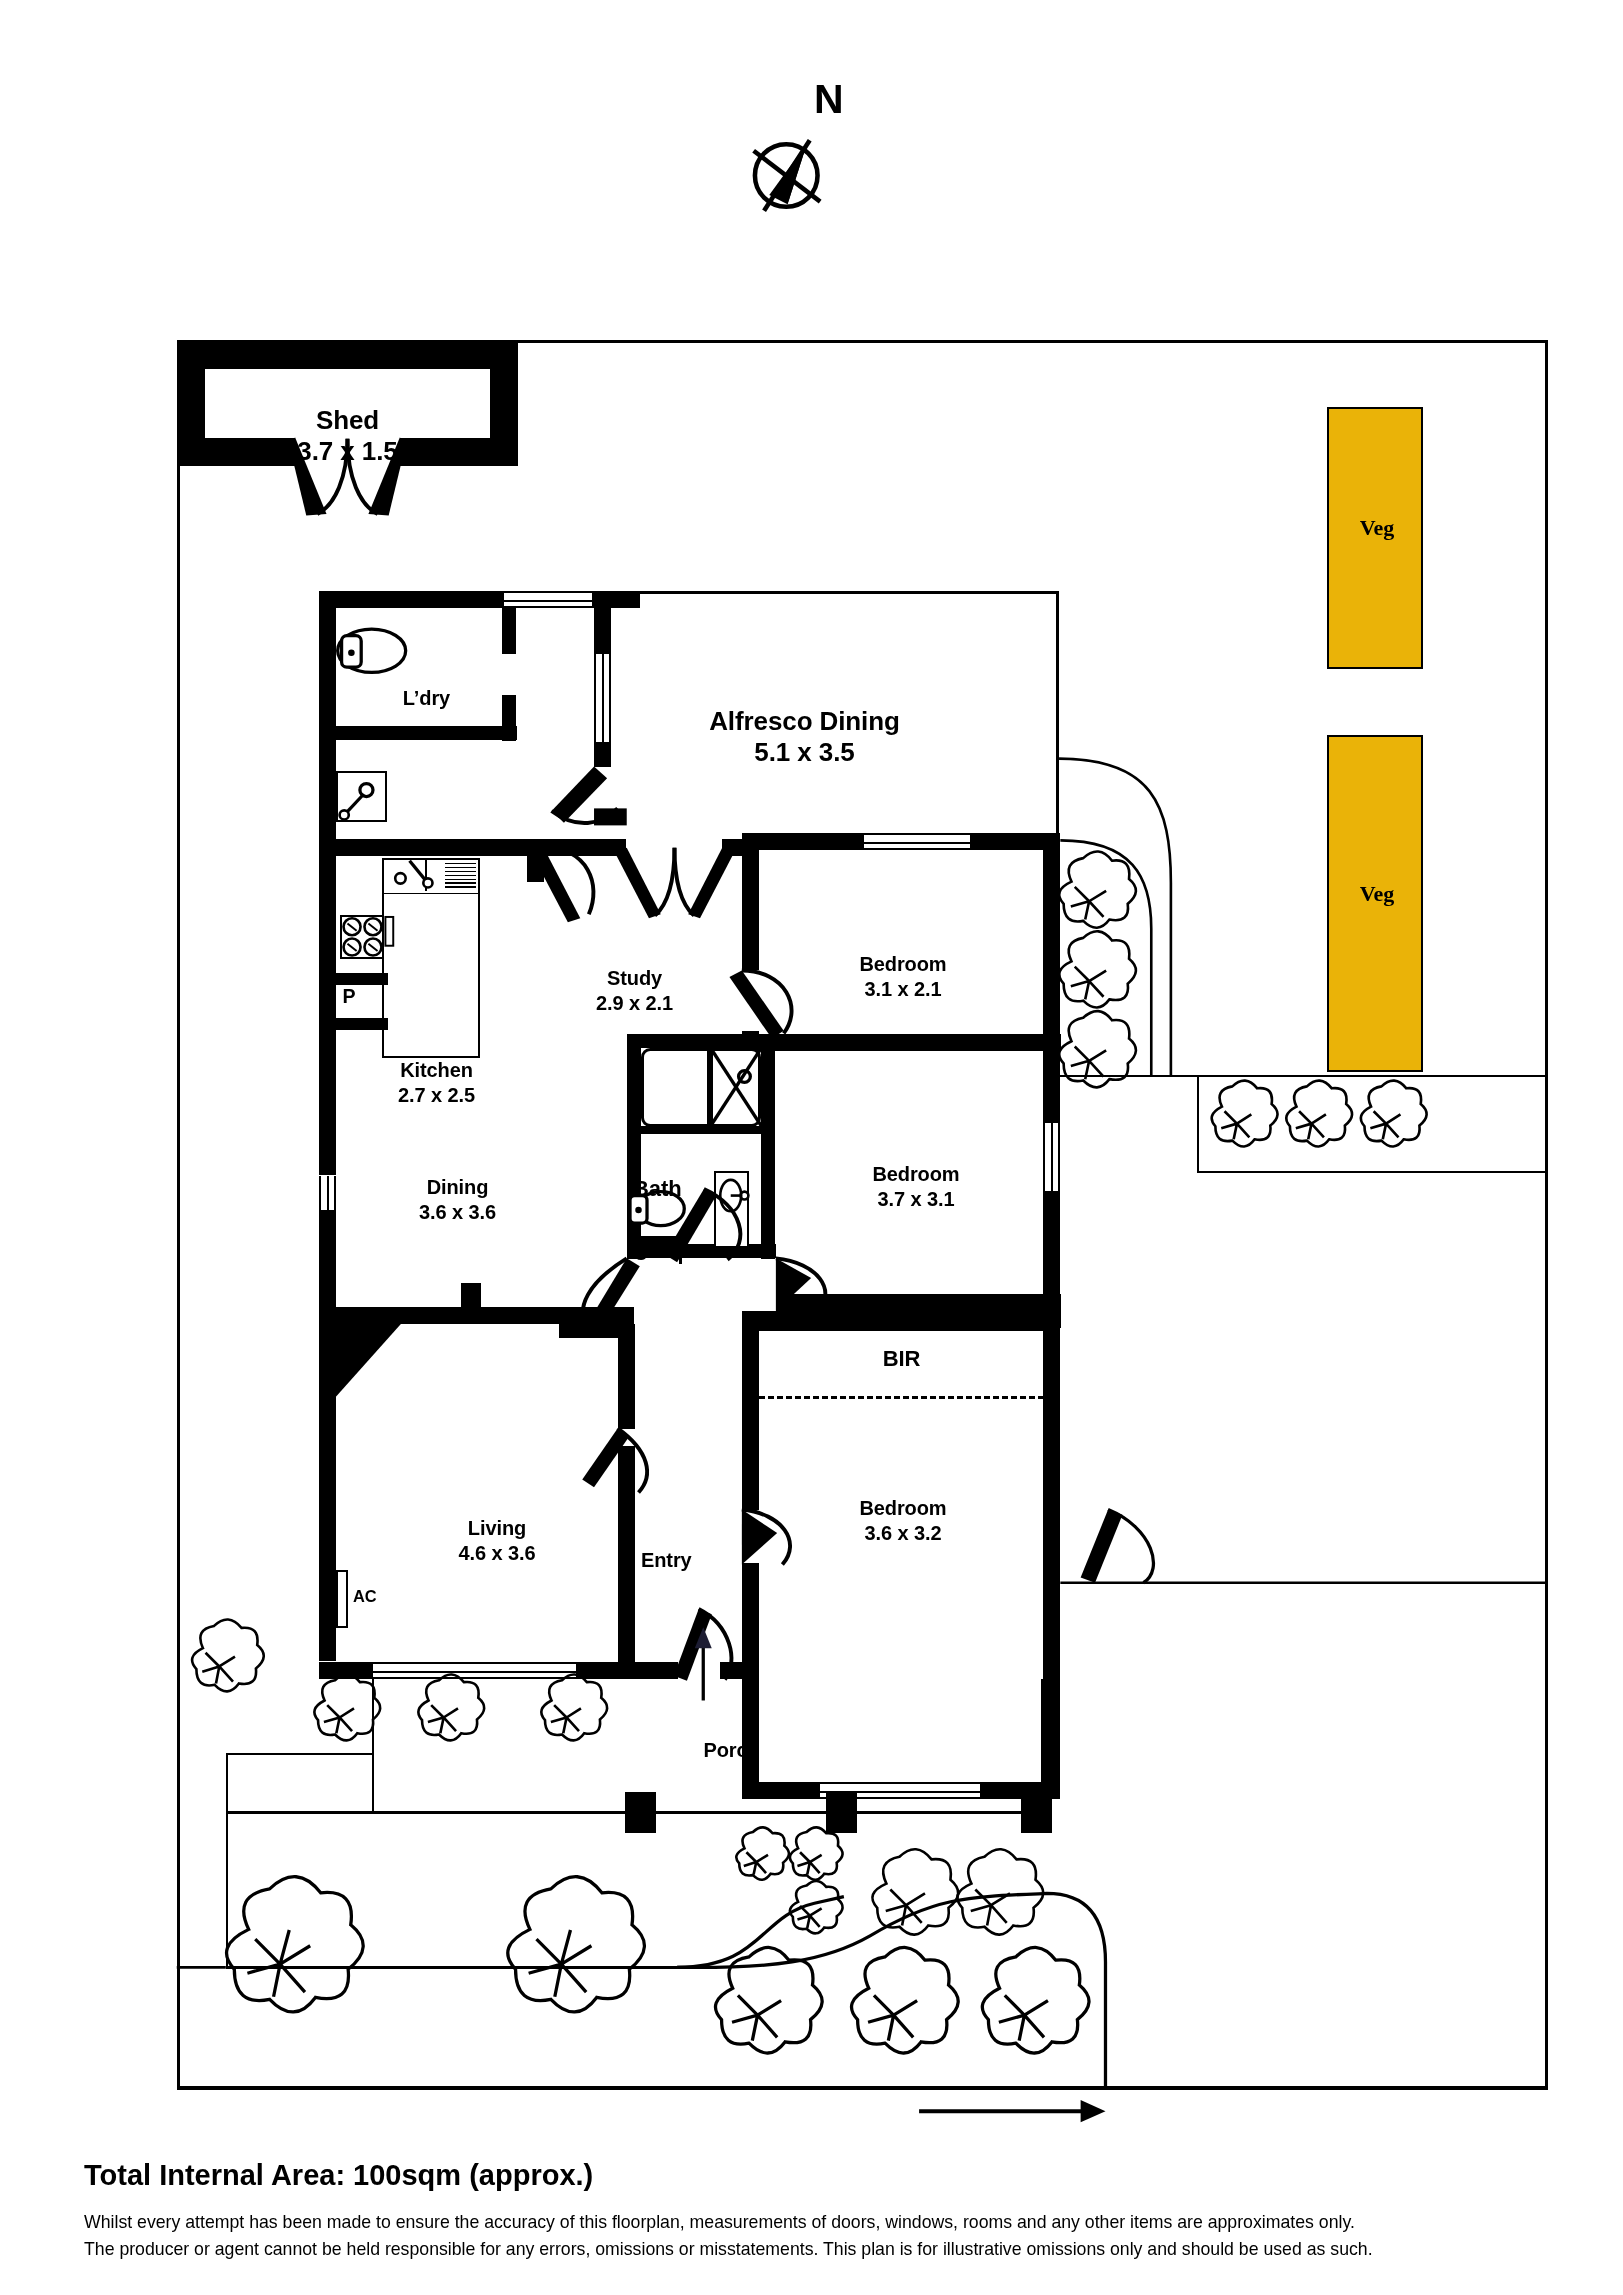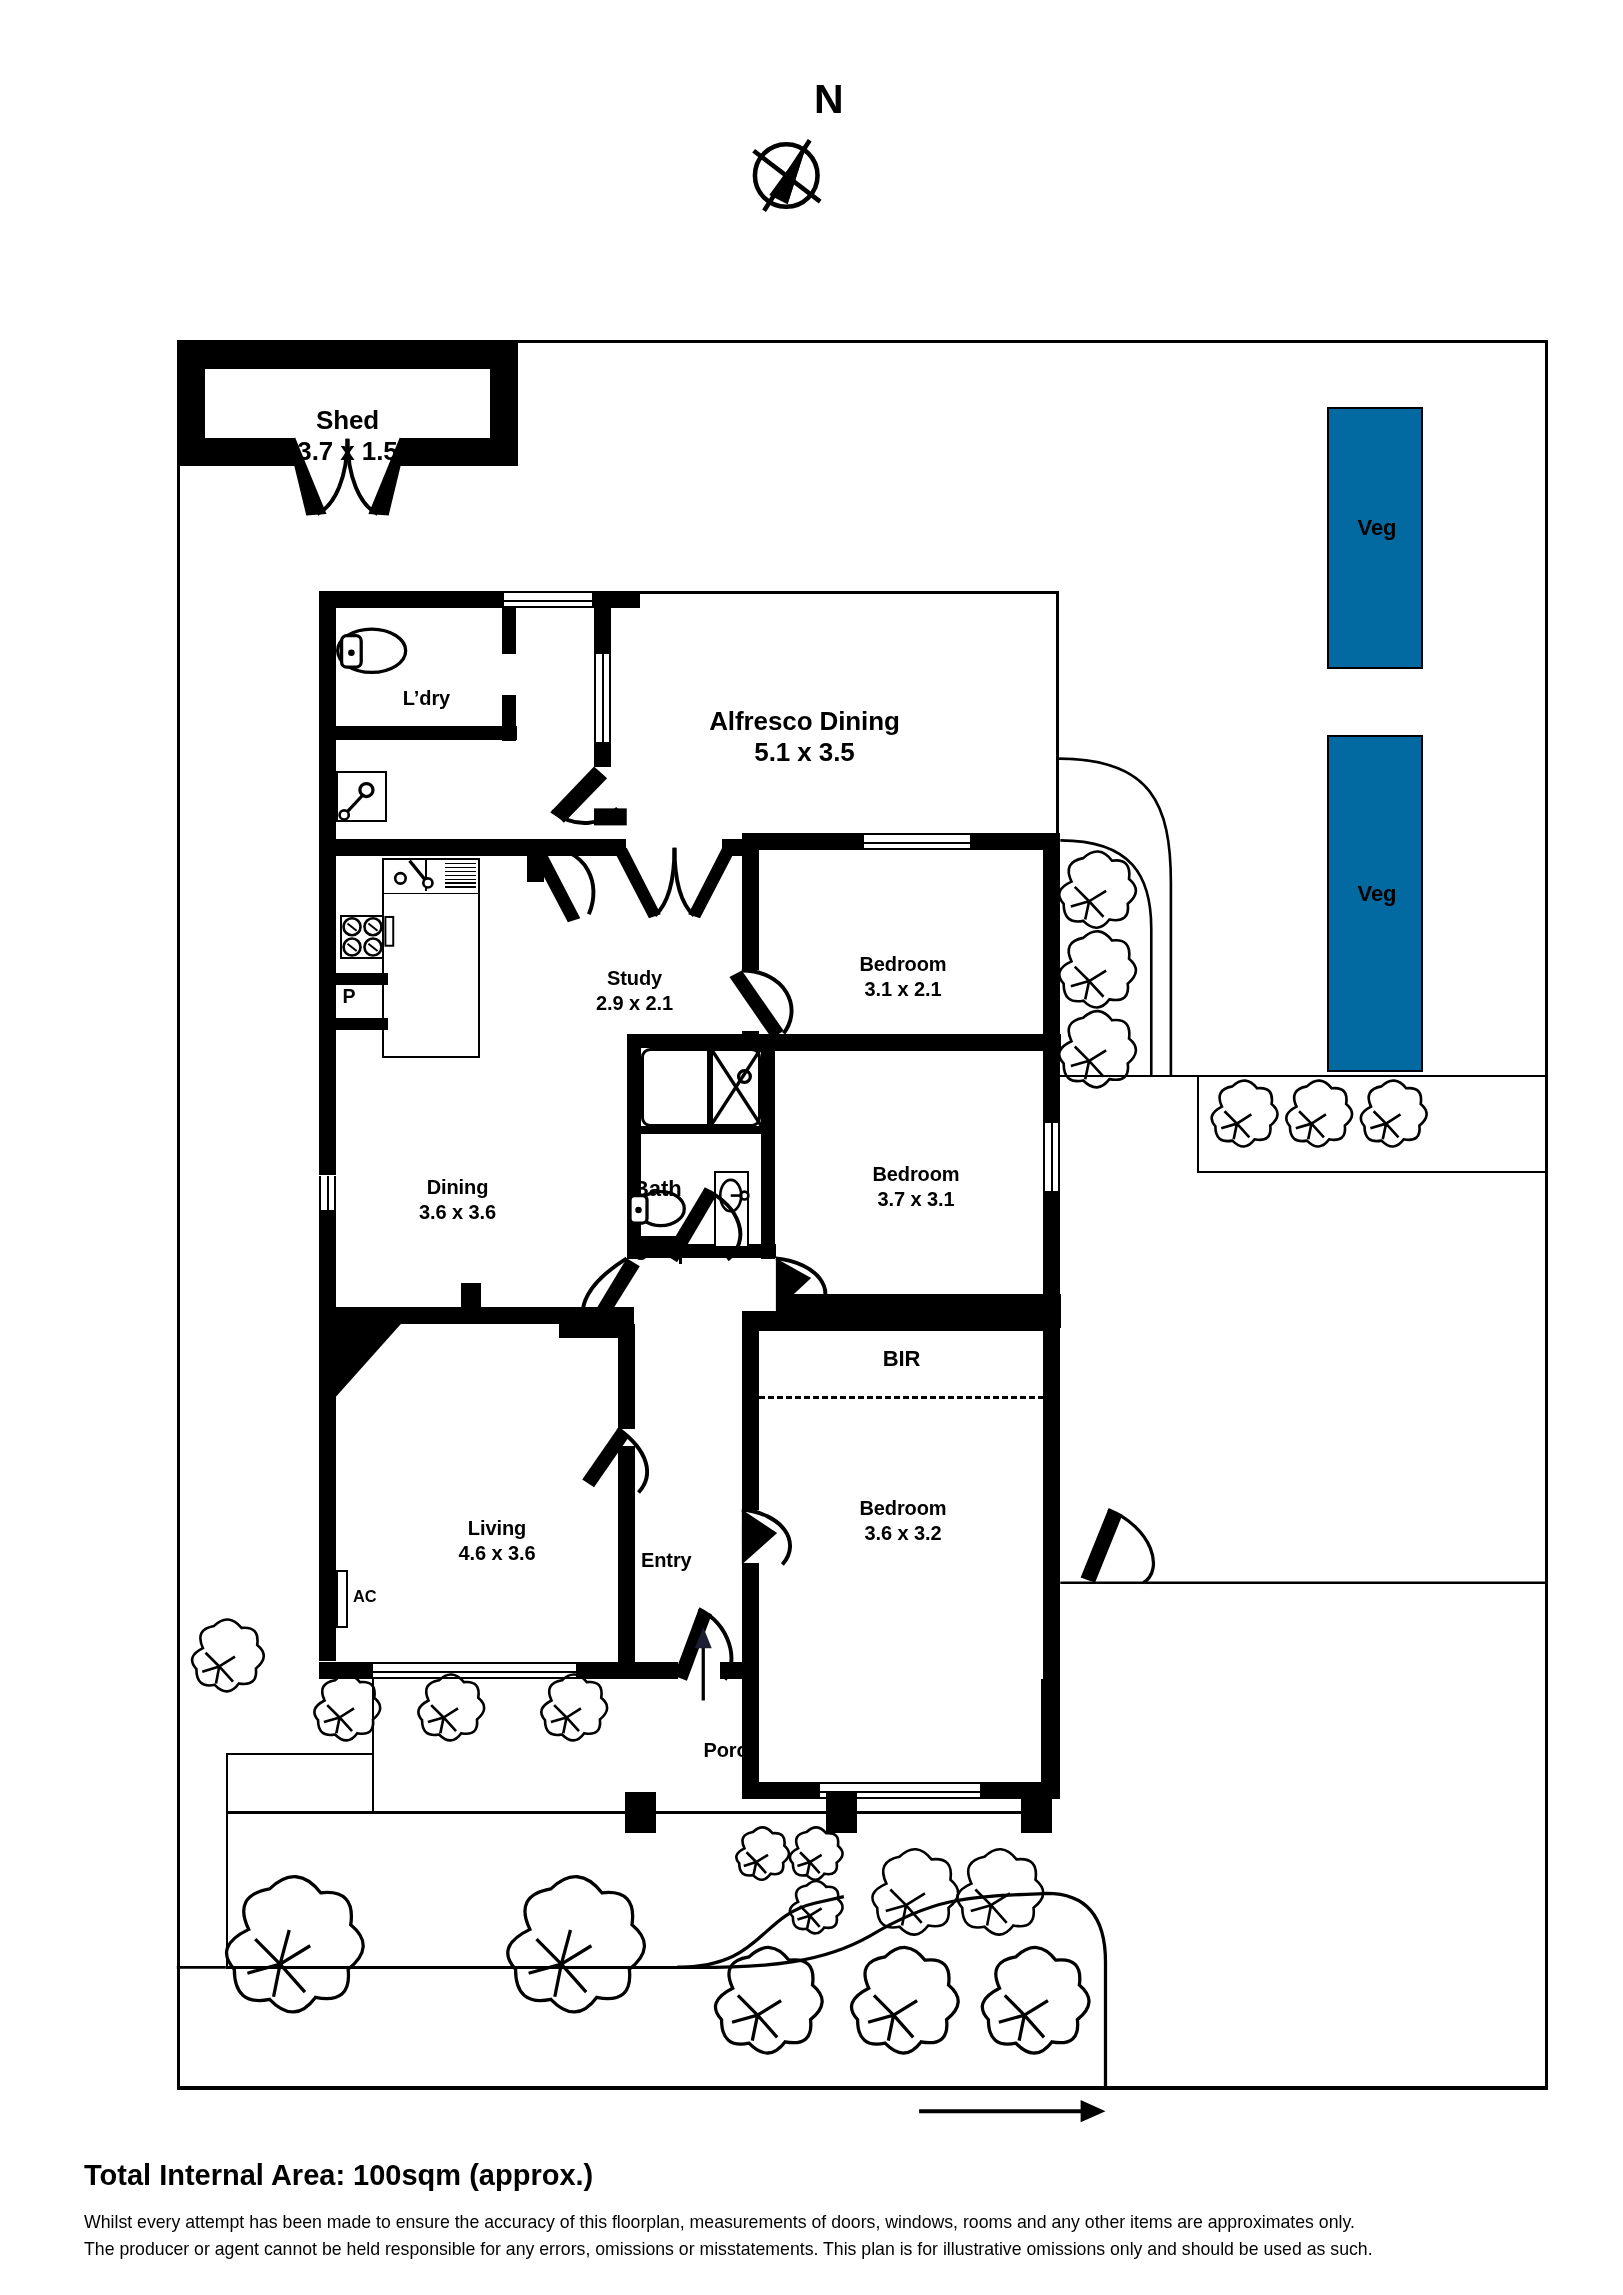--- a/index.html
+++ b/index.html
@@ -39,21 +39,21 @@
     letter-spacing: -0.1px;
   }
   .label .dim { display: block; font-weight: bold; }
 
   .lbl-xl  { font-size: 26px; }
   .lbl-lg  { font-size: 20px; }
   .lbl-md  { font-size: 22px; }
   .lbl-sm  { font-size: 19.6px; }
   .lbl-xs  { font-size: 16.4px; }
 
-  .boxline { position: absolute; border: 2px solid #000; background: #0369a1; }
+  .boxline { position: absolute; border: 2px solid #000; background: #eab308; font-family: Liberation Serif, serif; }
 
   .dashed-line {
     position: absolute;
     border-top: 3.3px dashed #000;
   }
 
   svg.overlay { position: absolute; left:0; top:0; width: 1623px; height: 2295px; pointer-events: none; }
 
   
   #footer { position: absolute; left: 84px; top: 2159px; width: 1472px; }
@@ -196,20 +196,24 @@
     <line x1="563" y1="1412" x2="577" y2="1423" stroke="#000" stroke-width="3"></line>
     <line x1="531" y1="1443" x2="545" y2="1454" stroke="#000" stroke-width="3"></line>
     <line x1="563" y1="1443" x2="577" y2="1454" stroke="#000" stroke-width="3"></line>
     <rect x="589" y="1402" width="12" height="44" fill="none" stroke="#000" stroke-width="3"></rect>
   </svg>
 
   <div class="wall" style="left:336px; top:973px; width:52px; height:11.8px;"></div>
   <div class="wall" style="left:336px; top:1018px; width:52px; height:11.8px;"></div>
   <div class="label lbl-sm" style="left:336px; top:985px; width:46px; text-align:left; padding-left:6.5px;">P</div>
 
+  <div class="label lbl-lg" style="left:332px; top:1034px; width:209px;">
+    <span>Kitchen</span>
+    <span class="dim">2.7 x 2.5</span>
+  </div>
 
   <div class="label lbl-lg" style="left:353px; top:1151px; width:209px;">
     <span>Dining</span>
     <span class="dim">3.6 x 3.6</span>
   </div>
 
   <div class="wall" style="left:336px; top:1307px; width:137px; height:17px;"></div>
   <div class="wall" style="left:461px; top:1283px; width:19.6px; height:41px;"></div>
   <div class="wall" style="left:473px; top:1307px; width:161px; height:17px;"></div>
   <svg class="overlay" viewBox="0 0 2481 3509" width="1623" height="2295">

